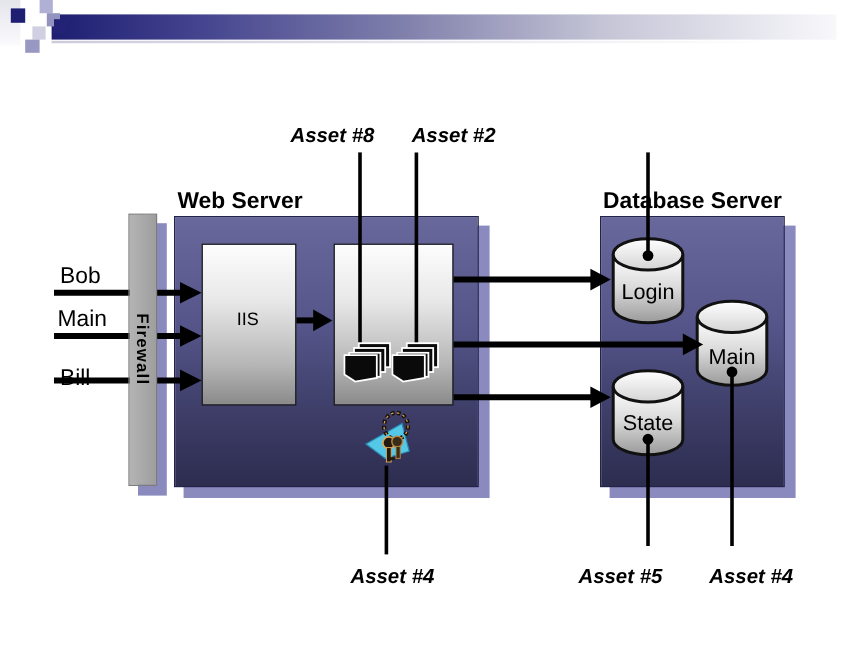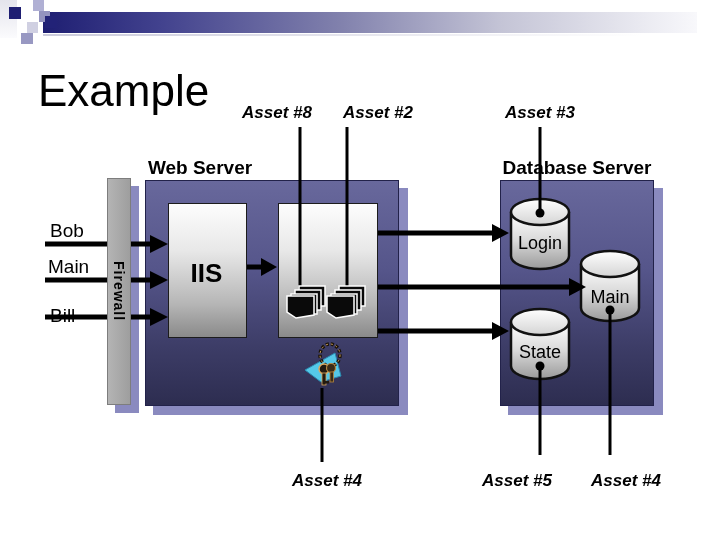--- a/index.html
+++ b/index.html
@@ -43,21 +43,21 @@
   .firewall{left:107px;top:178px;width:24px;height:227px;
     background:linear-gradient(to right,#b4b4b4,#9e9e9e);border:1px solid #7d7d7d;box-sizing:border-box;
     display:flex;align-items:center;justify-content:center;}
   .firewall-label{writing-mode:vertical-rl;font-size:14px;font-weight:bold;letter-spacing:1px;}
 
   
   .lbl{text-align:center;white-space:nowrap;}
   .asset-lbl{font-size:17px;font-weight:bold;font-style:italic;}
   .server-lbl{font-size:19px;font-weight:bold;}
   .user-lbl{font-size:19px;font-weight:normal;text-align:left;}
-  .comp-lbl{font-size:26px;font-weight:bold;}
+  .comp-lbl{font-size:15px;font-weight:normal;}
   .db-lbl{font-size:18px;font-weight:normal;}
 
   .asset1{left:217px;top:103px;width:120px;}
   .asset2{left:318px;top:103px;width:120px;}
   .asset3{left:480px;top:103px;width:120px;}
   .asset4{left:267px;top:471px;width:120px;}
   .asset5{left:457px;top:471px;width:120px;}
   .asset6{left:566px;top:471px;width:120px;}
   .web-lbl{left:140px;top:157px;width:120px;}
   .dbsrv-lbl{left:497px;top:157px;width:160px;}
@@ -82,21 +82,20 @@
   <div class="abs hdr-underline"></div>
   <div>
     <div class="sq sq-navy1"></div>
       <div class="sq sq-lav1"></div>
       <div class="sq sq-med1"></div>
     <div class="sq sq-navy2"></div>
       <div class="sq sq-light1"></div>
       <div class="sq sq-med2"></div>
   </div>
 
-  <div class="abs title">Example</div>
 
   <div class="abs shadow fw-shadow"></div>
   <div class="abs shadow web-shadow"></div>
   <div class="abs shadow db-shadow"></div>
 
   <div class="abs server-box web-box"></div>
   <div class="abs server-box db-box"></div>
 
   <div class="abs inner-box iis-box"></div>
   <div class="abs inner-box aspnet-box"></div>
@@ -202,21 +201,20 @@
     <ellipse cx="31" cy="15" rx="10" ry="11" fill="none" stroke="#d8a860" stroke-width="1" stroke-dasharray="2,3"></ellipse>
     <circle cx="25" cy="29" r="5" fill="#221a10" stroke="#d8a860" stroke-width="1.5"></circle>
     <rect x="23" y="33" width="4" height="12" fill="#221a10" stroke="#d8a860" stroke-width="0.8"></rect>
     <rect x="26" y="41" width="4" height="2.5" fill="#221a10"></rect>
     <circle cx="32" cy="28" r="4.5" fill="#3a2c18" stroke="#b88840" stroke-width="1.2"></circle>
     <rect x="31" y="32" width="3.5" height="10" fill="#3a2c18" stroke="#b88840" stroke-width="0.8"></rect>
   </svg>
 
   <div class="abs lbl asset-lbl asset1">Asset #8</div>
   <div class="abs lbl asset-lbl asset2">Asset #2</div>
-  <div class="abs lbl asset-lbl asset3">Asset #3</div>
   <div class="abs lbl asset-lbl asset4">Asset #4</div>
   <div class="abs lbl asset-lbl asset5">Asset #5</div>
   <div class="abs lbl asset-lbl asset6">Asset #4</div>
 
   <div class="abs lbl server-lbl web-lbl">Web Server</div>
   <div class="abs lbl server-lbl dbsrv-lbl">Database Server</div>
 
   <div class="abs user-lbl user-bob">Bob</div>
   <div class="abs user-lbl user-alice">Main</div>
   <div class="abs user-lbl user-bill">Bill</div>

